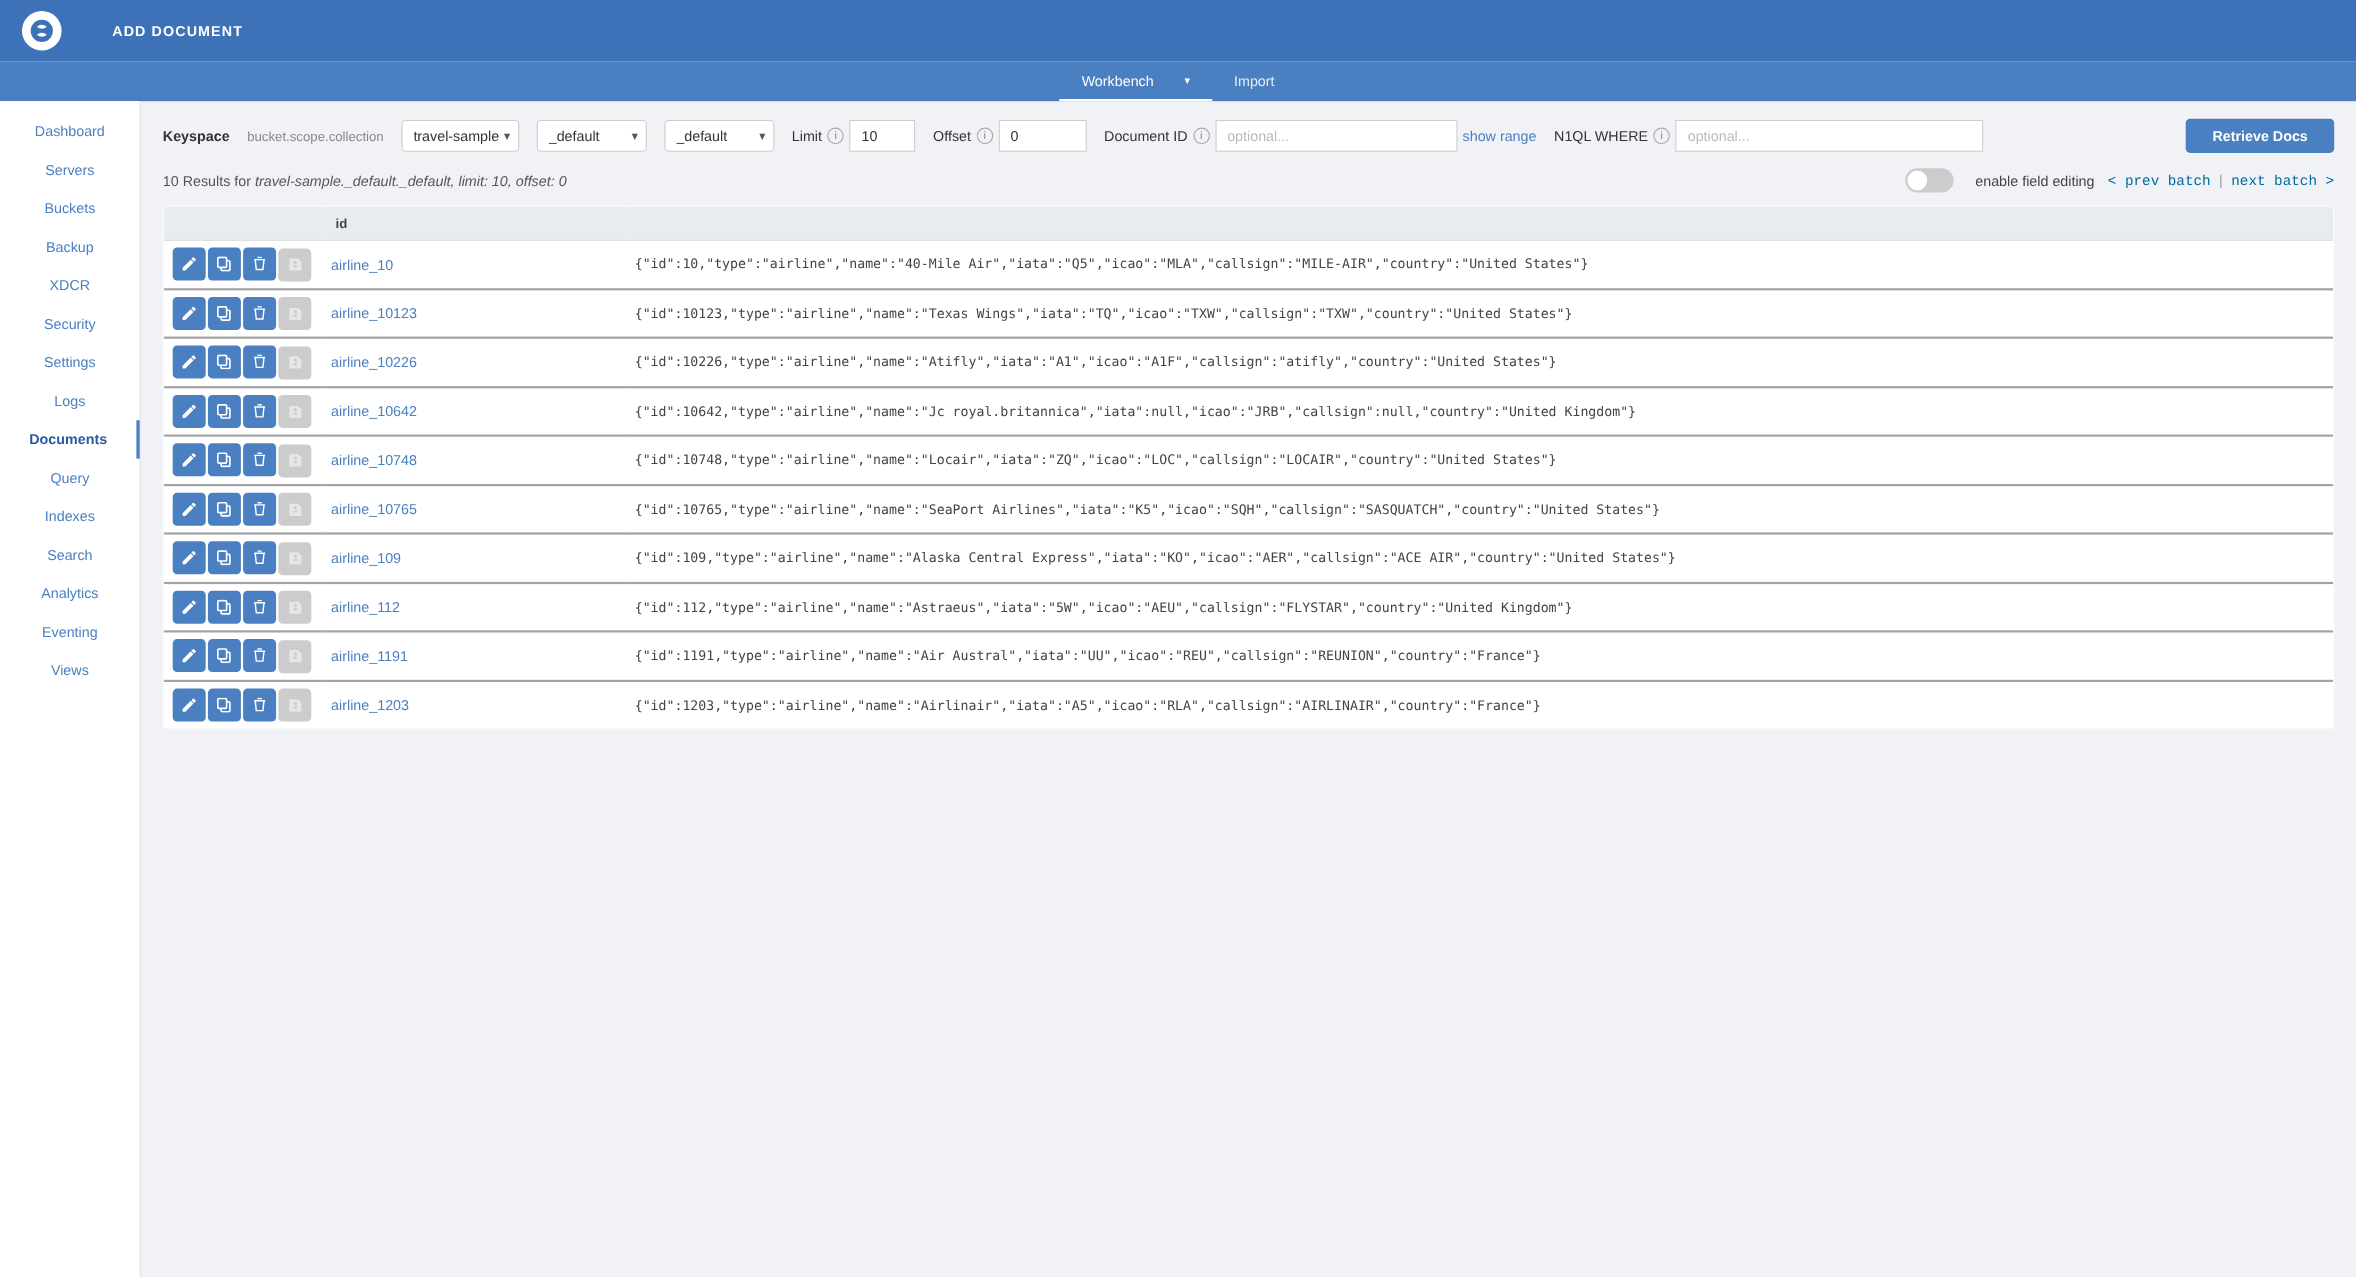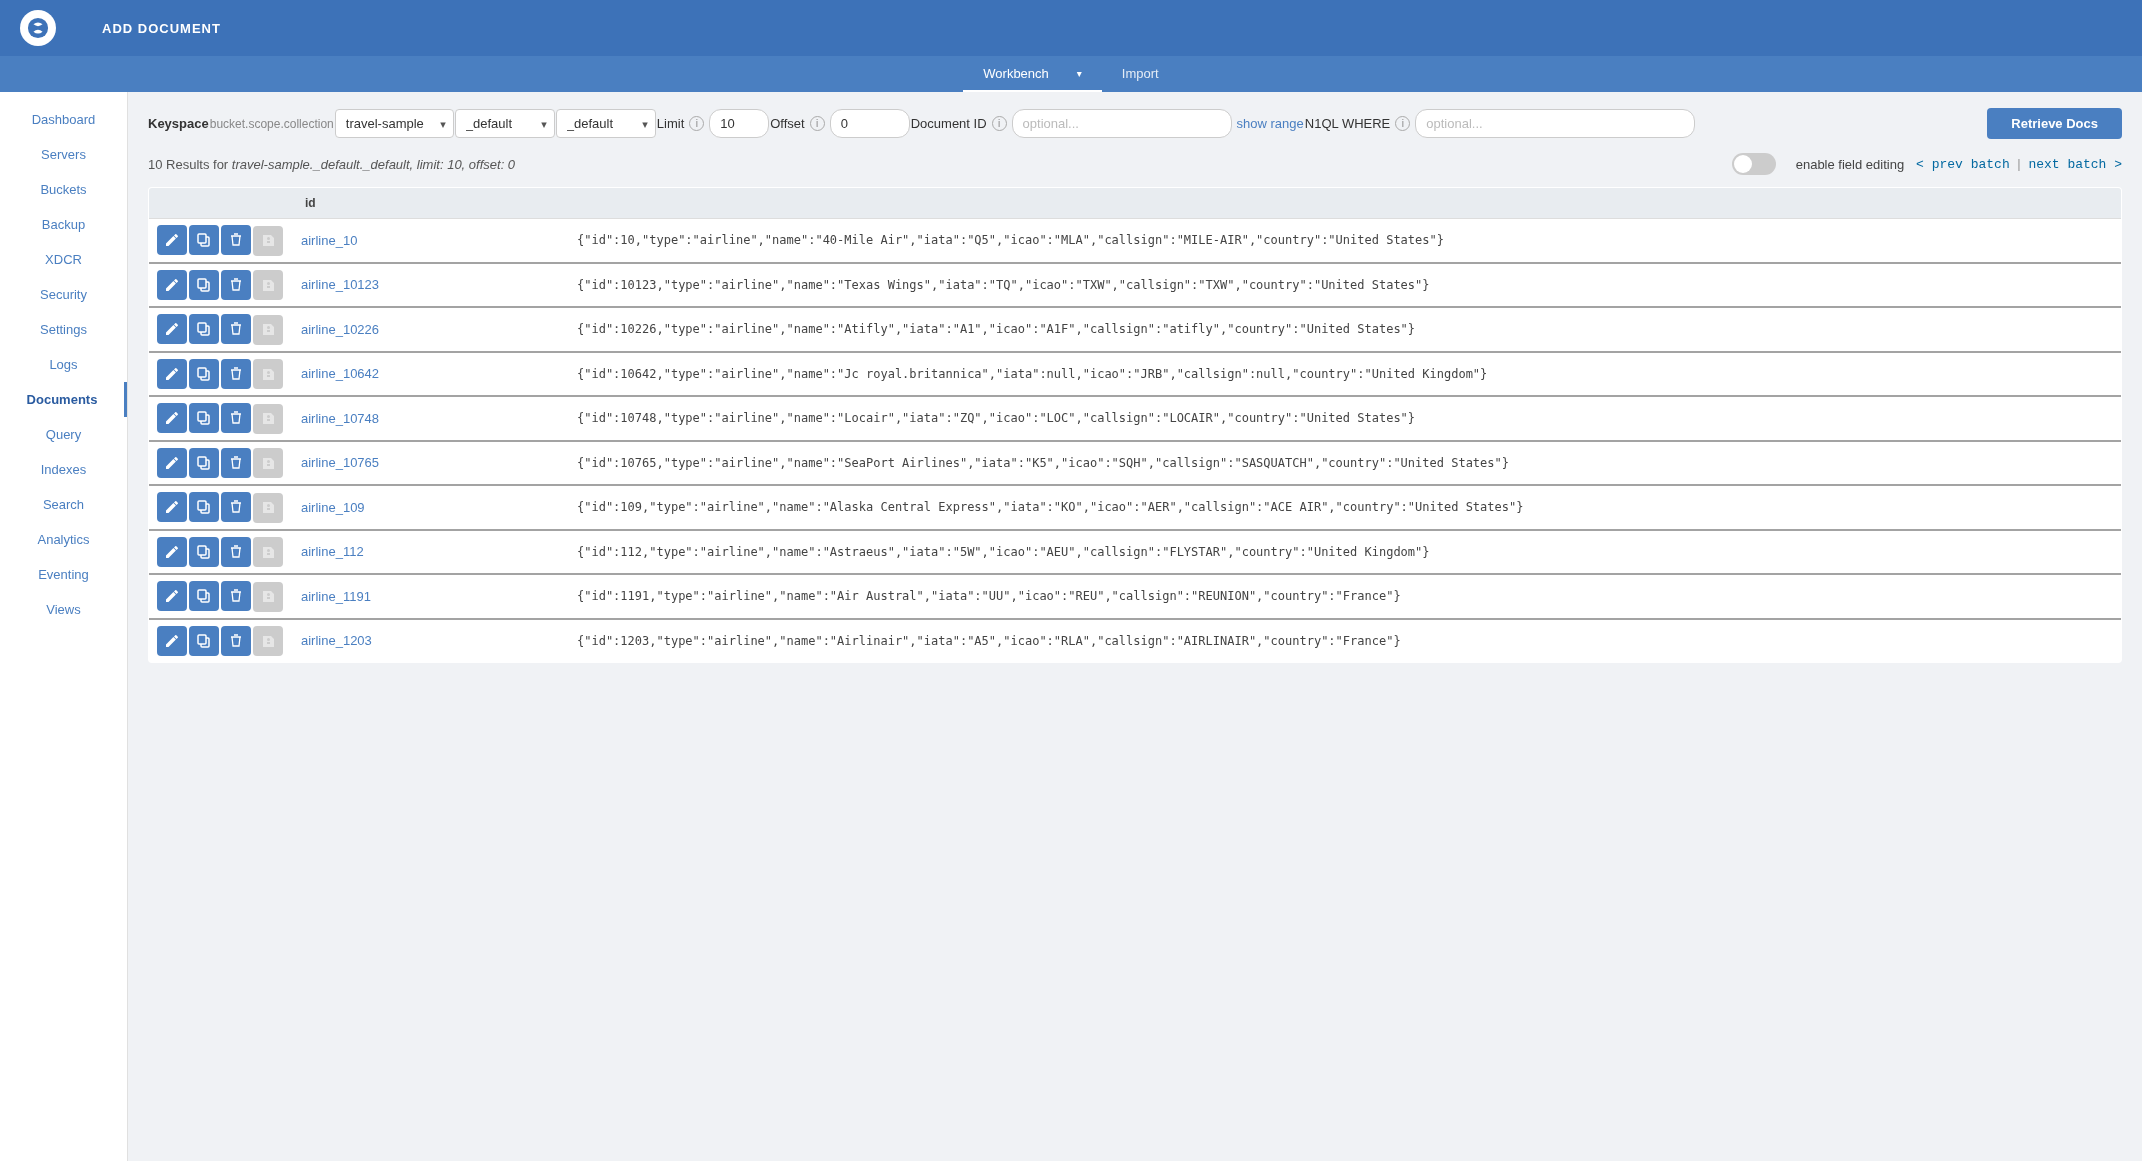--- a/index.html
+++ b/index.html
@@ -88,40 +88,40 @@
       border-right: 3px solid #4a7fc1;
     }
 
     
     .main { flex: 1; padding: 16px 20px; overflow: hidden; }
 
     
     .keyspace-row {
       display: flex;
       align-items: center;
-      gap: 1px;
+      gap: 16px;
       margin-bottom: 14px;
       flex-wrap: wrap;
     }
     .keyspace-label {
       font-weight: 600;
       color: #333;
       font-size: 13px;
     }
     .keyspace-hint { color: #888; font-size: 12px; }
 
     .select-wrap {
       position: relative;
     }
     .select-wrap select {
       appearance: none;
       -webkit-appearance: none;
       border: 1px solid #ccc;
       border-radius: 4px;
-      padding: 6px 28px 6px 10px;
+      padding: 6px 16px 6px 10px;
       font-size: 13px;
       background: white;
       cursor: pointer;
       color: #333;
       min-width: 100px;
     }
     .select-arrow {
       position: absolute;
       right: 8px;
       top: 50%;
@@ -147,21 +147,21 @@
       border-radius: 50%;
       display: inline-flex;
       align-items: center;
       justify-content: center;
       font-size: 10px;
       color: #888;
       cursor: pointer;
     }
     .text-input {
       border: 1px solid #ccc;
-      border-radius: 12px;
+      border-radius: 0;
       padding: 6px 10px;
       font-size: 13px;
       color: #333;
     }
     .text-input.small { width: 60px; }
     .text-input.medium { width: 80px; }
     .text-input.large { width: 220px; }
     .text-input.xlarge { width: 280px; }
     .text-input::placeholder { color: #bbb; }
 

